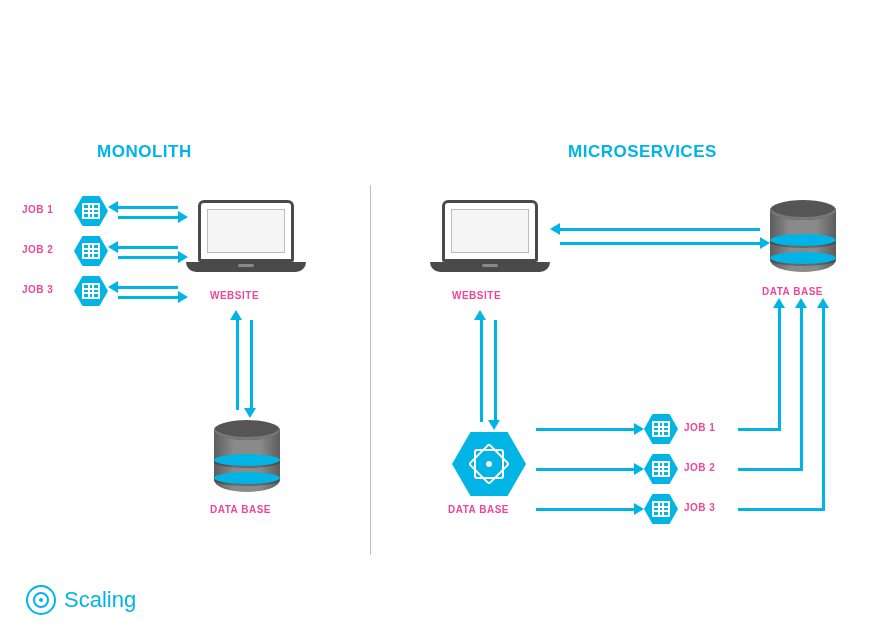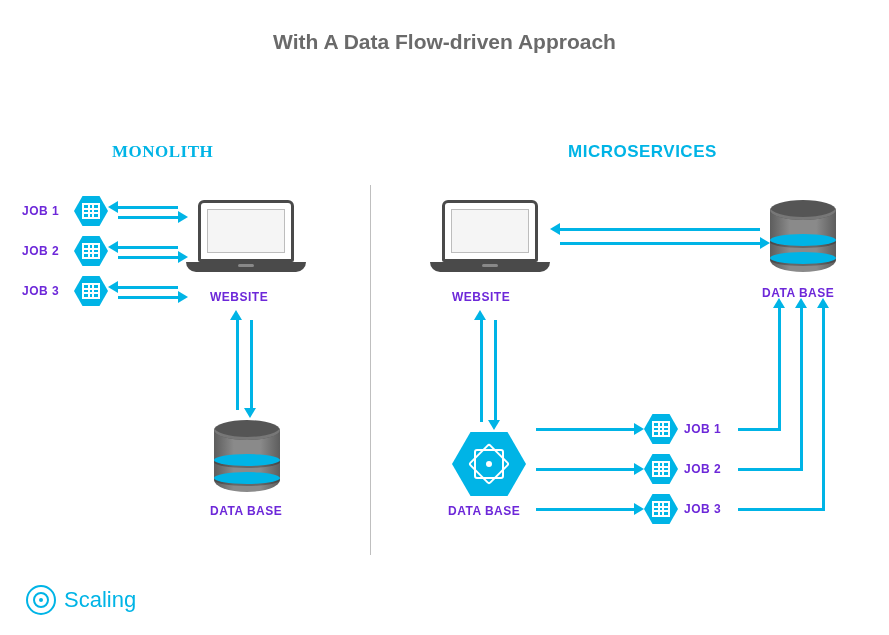--- a/index.html
+++ b/index.html
@@ -21,22 +21,22 @@
   }
   .section-label {
     position: absolute;
     color: #00b4e6;
     font-weight: bold;
     font-size: 17px;
     letter-spacing: 0.5px;
   }
   .small-label {
     position: absolute;
-    color: #6d28d9;
-    font-size: 12px;
+    color: #ec4899;
+    font-size: 10px;
     font-weight: bold;
     letter-spacing: 0.5px;
   }
   .divider {
     position: absolute;
     left: 370px;
     top: 185px;
     width: 1px;
     height: 370px;
     background: #8a8a8a;
@@ -152,24 +152,23 @@
   }
   .logo-mark::after{
     content:"";position:absolute;left:50%;top:50%;width:4px;height:4px;
     background:#00b4e6;border-radius:50%;transform:translate(-50%,-50%);
   }
 </style>
 </head>
 <body>
 
 <div class="title">
-  <div>With A Data Flow-driven Approach</div>
-</div>
-
-<div class="section-label" style="left:112px; top:142px;font-family:Liberation Serif, serif;">MONOLITH</div>
+</div>
+
+<div class="section-label" style="left:97px; top:142px;">MONOLITH</div>
 <div class="section-label" style="left:568px; top:142px;">MICROSERVICES</div>
 
 <div class="divider"></div>
 
 <div class="small-label" style="left:22px; top:204px;">JOB 1</div>
 <div class="hex" style="left:74px; top:196px;">
     <div class="grid"></div>
   </div>
 
 <div class="small-label" style="left:22px; top:244px;">JOB 2</div>

